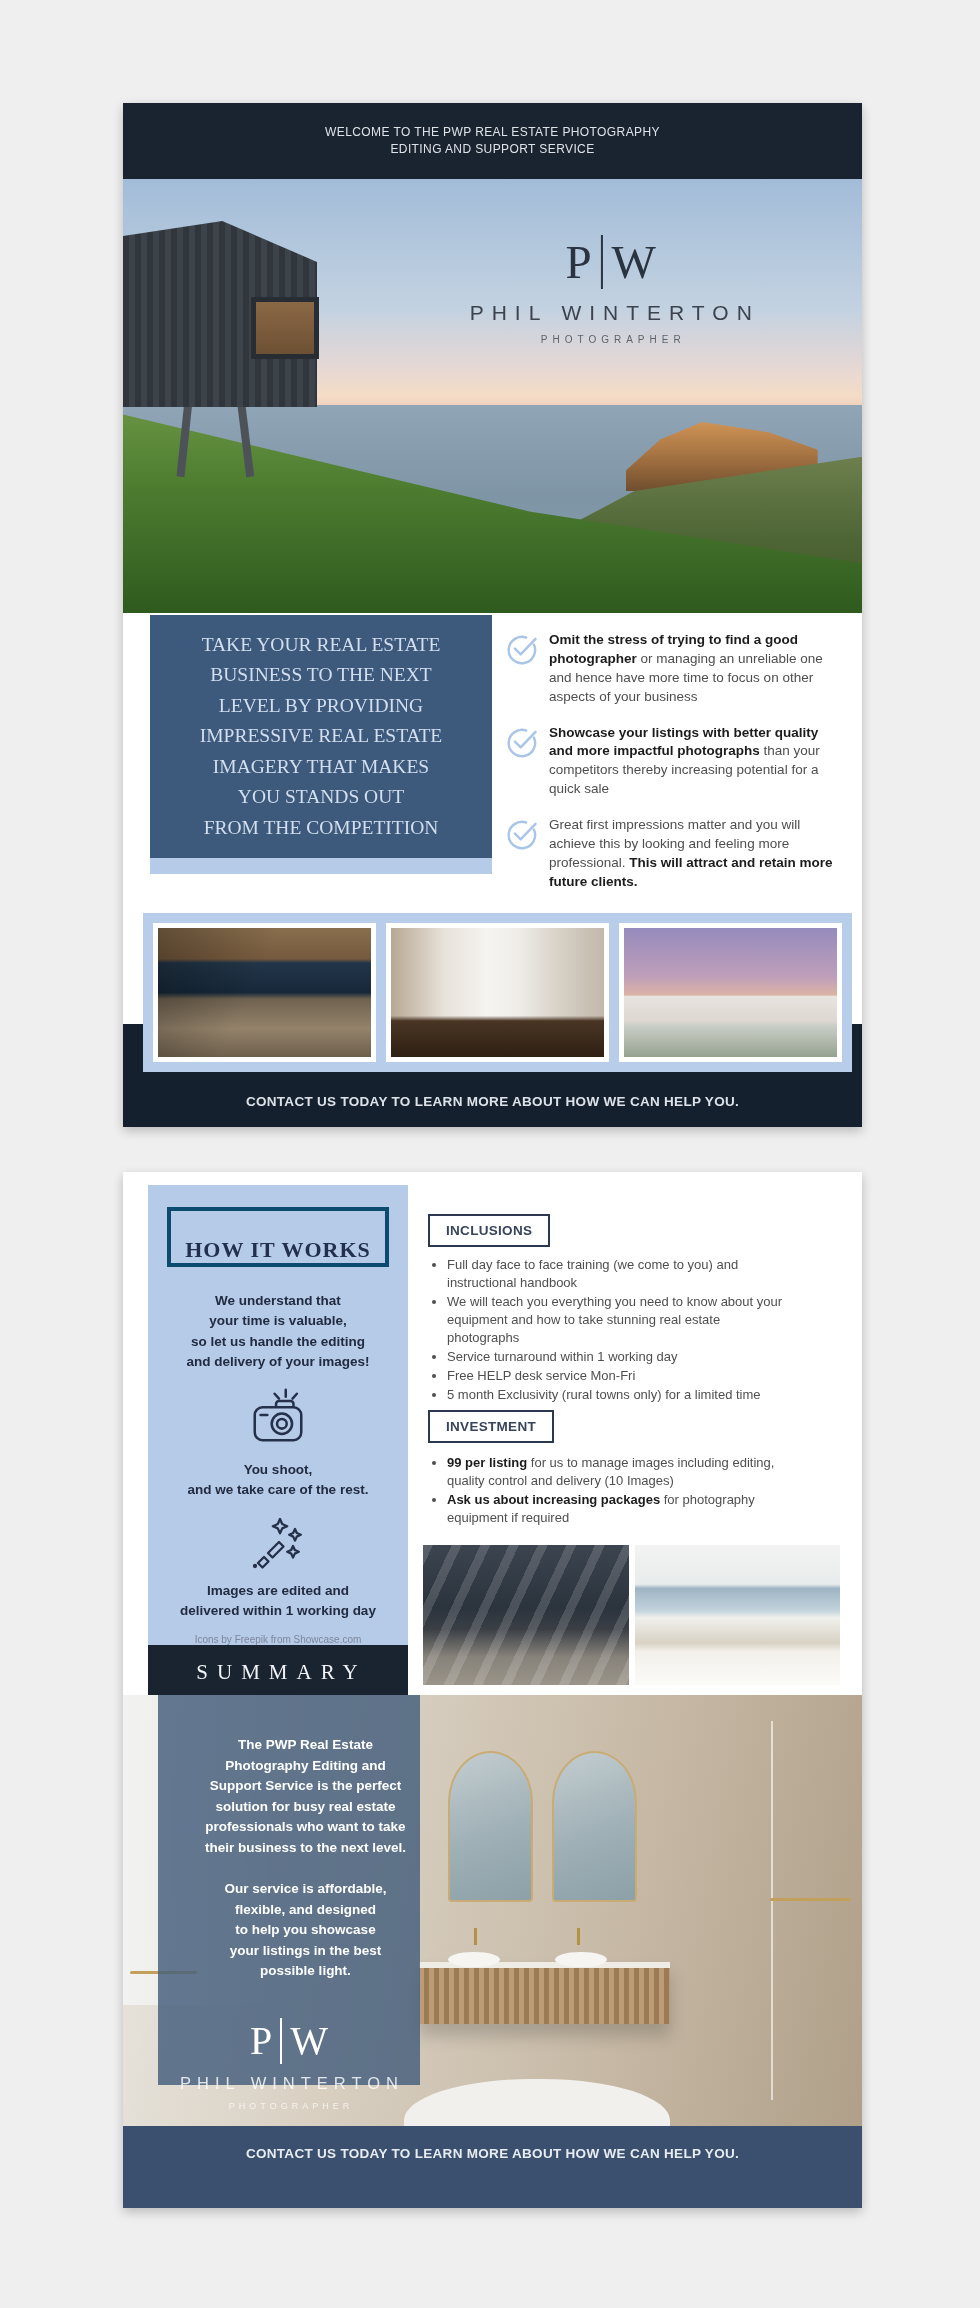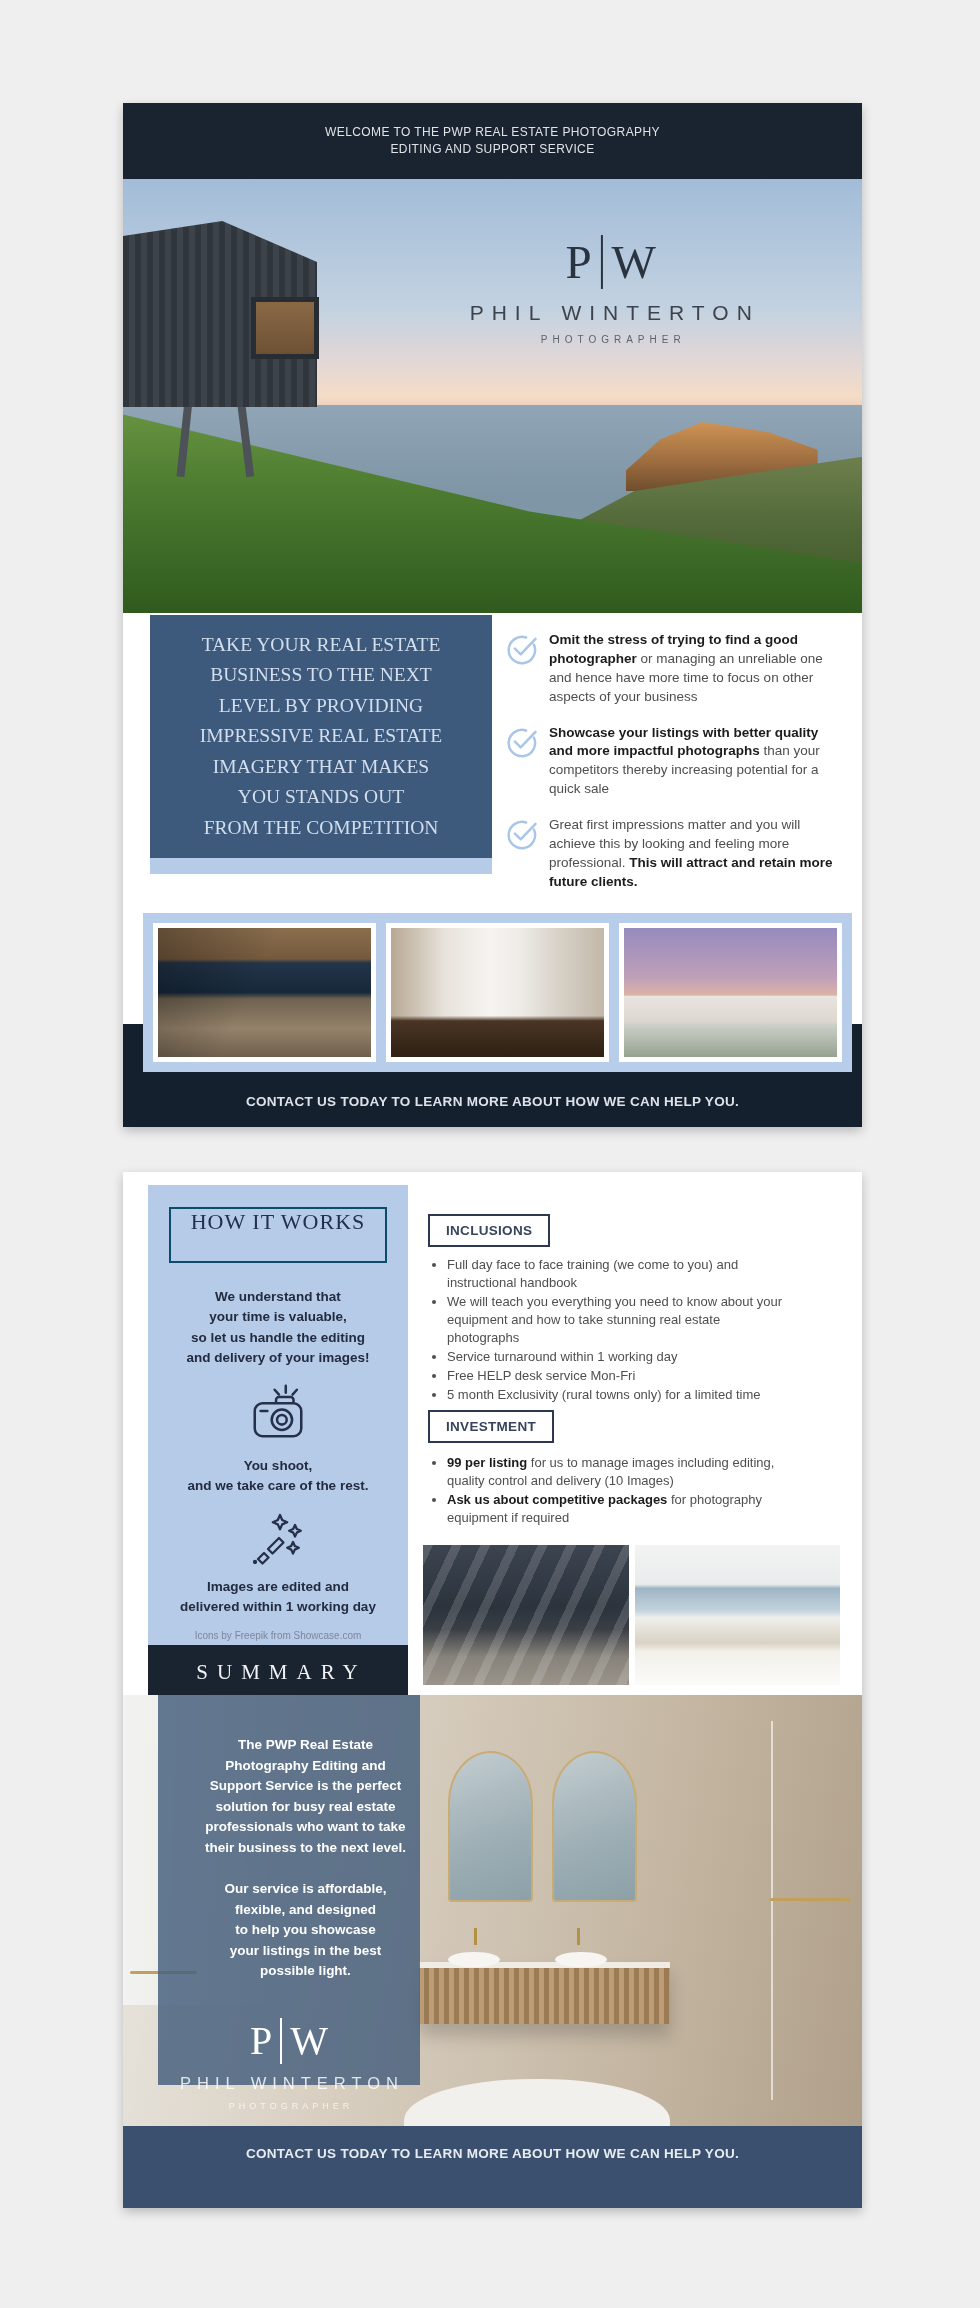--- a/index.html
+++ b/index.html
@@ -78,23 +78,23 @@
     linear-gradient(180deg,#968bbd 0%,#bf9fb9 38%,#dcb3a6 52%,#e8ddd2 60%);}
 
   .p1-footer{
     position:absolute;left:0;right:0;bottom:0;height:103px;background:#15202e;
     color:#dde2e9;font-weight:bold;font-size:13.5px;letter-spacing:.3px;text-align:center;
     padding-top:70px;box-sizing:border-box;z-index:1;
   }
 
   
   .p2-left{position:absolute;left:25px;top:13px;width:260px;height:460px;background:#b6cbe7;text-align:center;}
-  .hiw-box{margin:22px auto 0;width:214px;height:52px;border:2px solid #0c4a6e;
-    display:flex;align-items:flex-start;justify-content:center;
-    font-family:"Liberation Serif",serif;font-size:22px;color:#22304e;letter-spacing:1px;}
+  .hiw-box{margin:22px auto 0;width:214px;height:52px;border:4px solid #0c4a6e;
+    display:flex;align-items:flex-end;justify-content:center;
+    font-family:"Liberation Serif",serif;font-size:22px;color:#22304e;letter-spacing:1px;font-weight:bold;}
   .p2-intro{margin-top:24px;font-weight:bold;font-size:13.5px;line-height:1.5;color:#222b40;}
   .p2-step{font-weight:bold;font-size:13.5px;line-height:1.45;color:#222b40;}
   .icon-wrap{margin:14px 0 8px;}
   .credit{margin-top:14px;font-size:10px;color:#7d879c;}
 
   .summary-bar{
     position:absolute;left:25px;top:473px;width:260px;height:54px;background:#1a2330;
     color:#f2f3f5;font-family:"Liberation Serif",serif;font-size:21px;letter-spacing:9px;
     display:flex;align-items:center;justify-content:center;padding-left:7px;box-sizing:border-box;
   }
@@ -288,21 +288,21 @@
       <li>5 month Exclusivity (rural towns only) for a limited time</li>
     </ul>
   </div>
 
   <div class="label-box investment-label">
     <span>INVESTMENT</span>
   </div>
   <div class="p2-list investment-list">
     <ul>
       <li><b>99 per listing</b><span> for us to manage images including editing, quality control and delivery (10 Images)</span></li>
-      <li><b>Ask us about competitive packages</b><span> for photography equipment if required</span></li>
+      <li><b>Ask us about increasing packages</b><span> for photography equipment if required</span></li>
     </ul>
   </div>
 
   <div class="p2-photos">
     <div class="p2-photo ph-lounge"></div>
     <div class="p2-photo ph-bedroom"></div>
   </div>
 
   <div class="bathroom">
     <div class="bath-window-light"></div>

